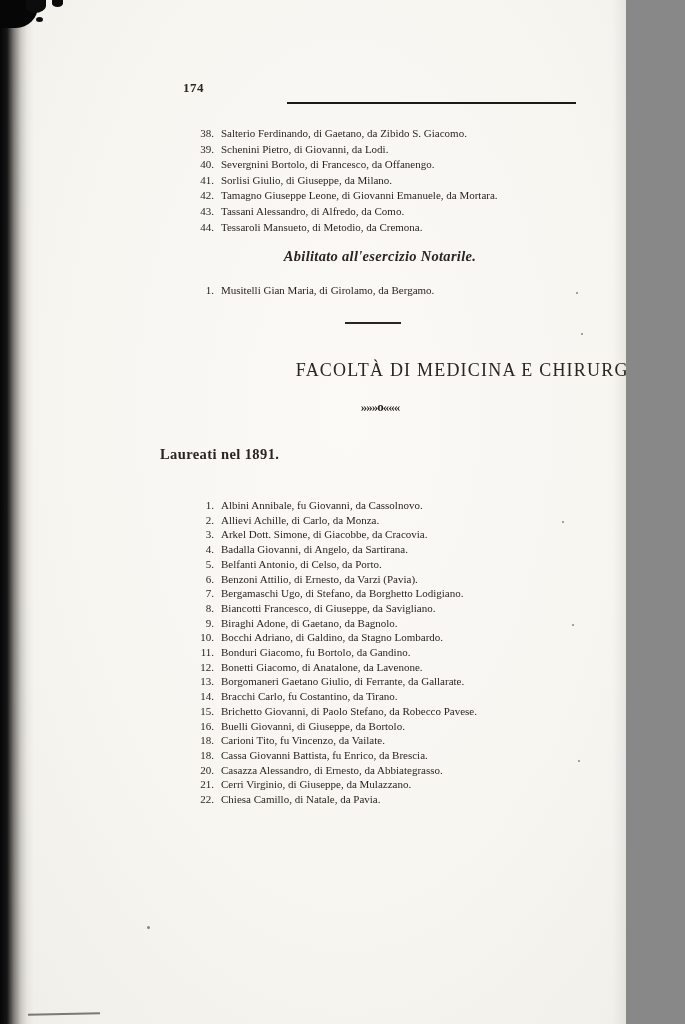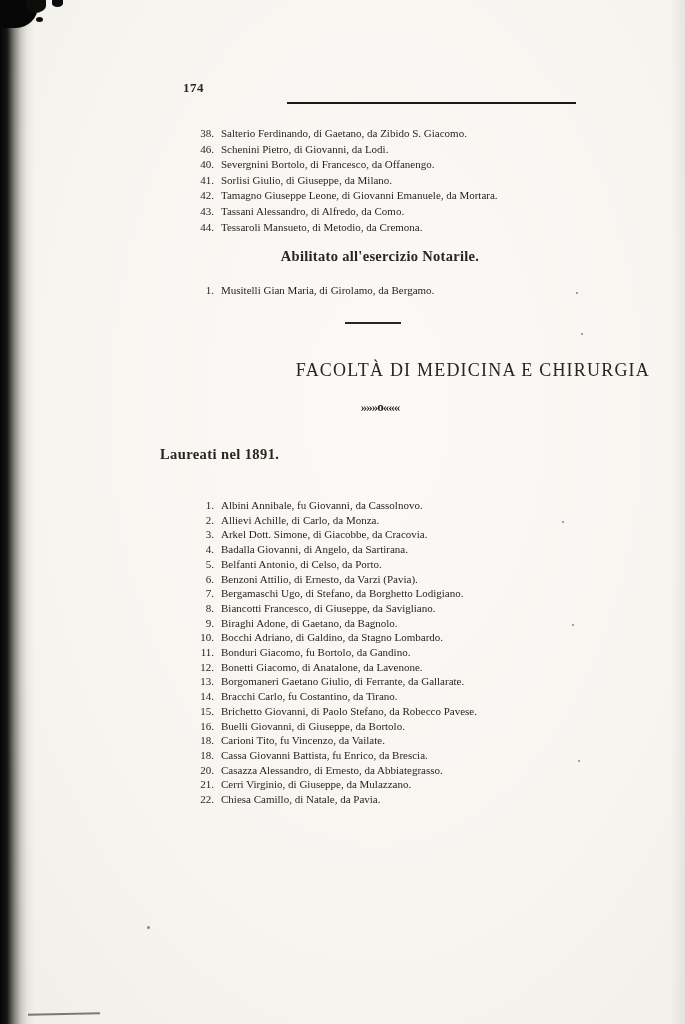--- a/index.html
+++ b/index.html
@@ -1,23 +1,24 @@
 <!DOCTYPE html>
 <html><head>
 <meta charset="utf-8">
 <style>
   html,body{margin:0;padding:0;background:#888;}
   .scan{
     position:relative;
-    width:685px;height:1024px;
+    width:595px;height:1024px;
     background:
       radial-gradient(ellipse at 55% 40%, #fbfaf7 0%, #f6f5f0 60%, #efeee8 100%);
     overflow:hidden;
     font-family:"Liberation Serif","DejaVu Serif",serif;
     color:#2b2520;
+    padding-left:31px;
   }
   
   .binding-shadow{
     position:absolute;left:0;top:0;width:34px;height:1024px;
     background:linear-gradient(90deg,#050505 0px,#161616 7px,rgba(60,56,52,.62) 14px,rgba(110,105,98,.30) 21px,rgba(150,146,138,.12) 27px,rgba(150,146,138,0) 34px);
   }
   .corner-dark{
     position:absolute;left:0;top:0;width:38px;height:28px;
     background:#060606;border-radius:0 0 22px 0;
   }
@@ -48,20 +49,21 @@
   .name-list .li-row{display:flex;white-space:nowrap;}
   .name-list .num{width:26px;text-align:right;margin-right:7px;flex:0 0 auto;}
   .list-a{top:126px;line-height:15.6px;}
   .list-b{top:283px;line-height:15.6px;}
   .list-c{top:498px;line-height:14.7px;}
 
   .heading-notarile{
     position:absolute;left:160px;top:248px;width:440px;
     text-align:center;font-size:14.5px;font-weight:bold;margin:0;
     letter-spacing:.3px;
+    font-style:italic;
   }
   .divider-short{
     position:absolute;left:345px;top:322px;width:56px;height:2px;
     background:#2b2520;
   }
   .faculty-title{
     position:absolute;left:110px;top:360px;width:540px;
     text-align:right;font-size:18px;font-weight:normal;margin:0;
     letter-spacing:1.2px;white-space:nowrap;
   }
@@ -97,21 +99,21 @@
 
   <span class="page-number">174</span>
   <div class="header-rule"></div>
 
   <div class="name-list list-a">
       <div class="li-row">
         <span class="num">38.</span>
         <span class="txt">Salterio Ferdinando, di Gaetano, da Zibido S. Giacomo.</span>
       </div>
       <div class="li-row">
-        <span class="num">46.</span>
+        <span class="num">39.</span>
         <span class="txt">Schenini Pietro, di Giovanni, da Lodi.</span>
       </div>
       <div class="li-row">
         <span class="num">40.</span>
         <span class="txt">Severgnini Bortolo, di Francesco, da Offanengo.</span>
       </div>
       <div class="li-row">
         <span class="num">41.</span>
         <span class="txt">Sorlisi Giulio, di Giuseppe, da Milano.</span>
       </div>

